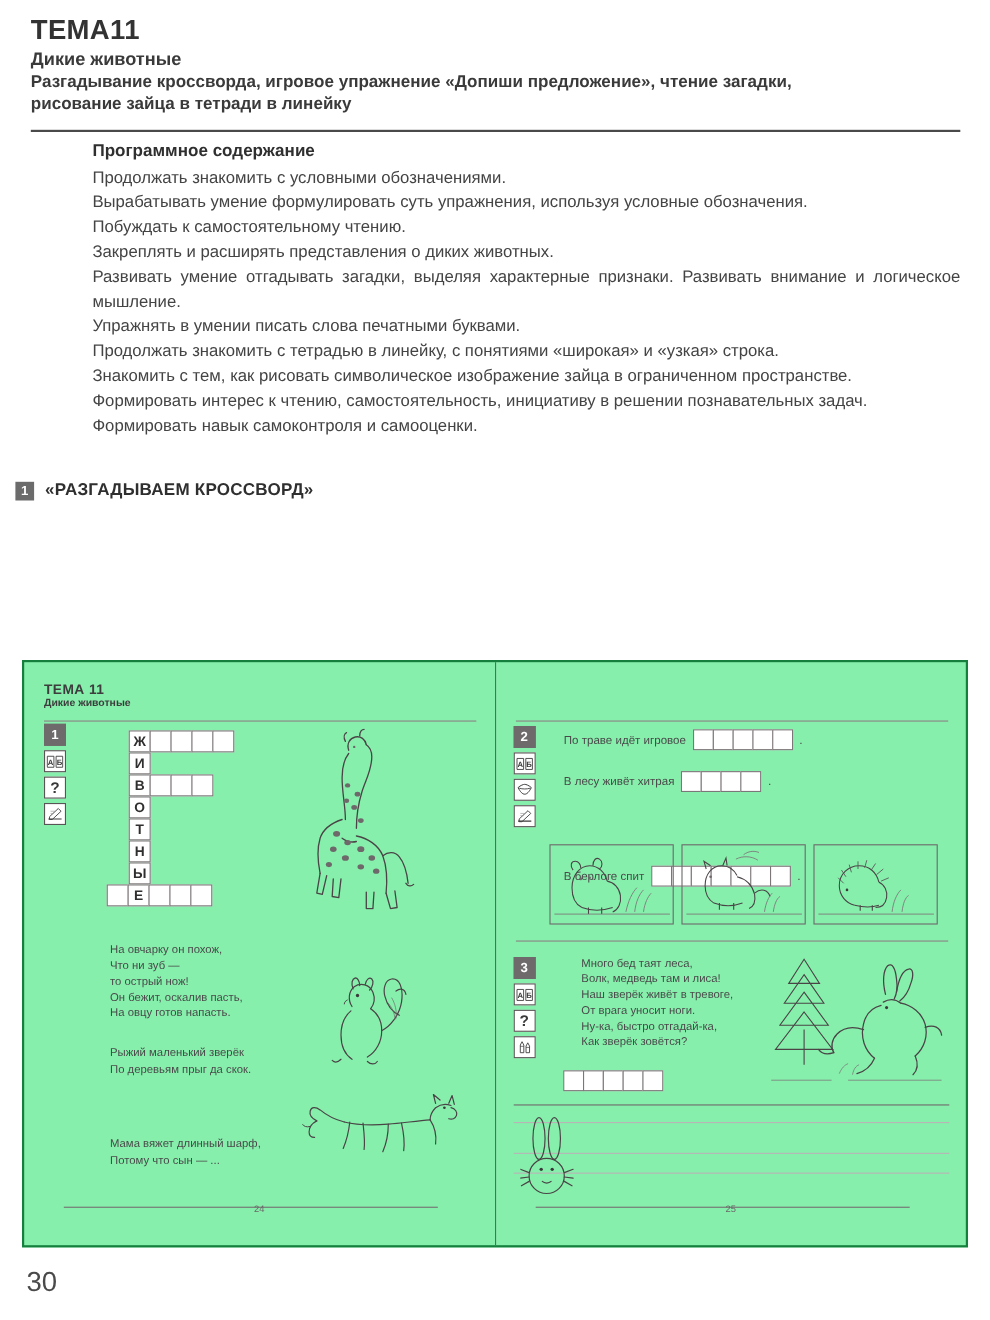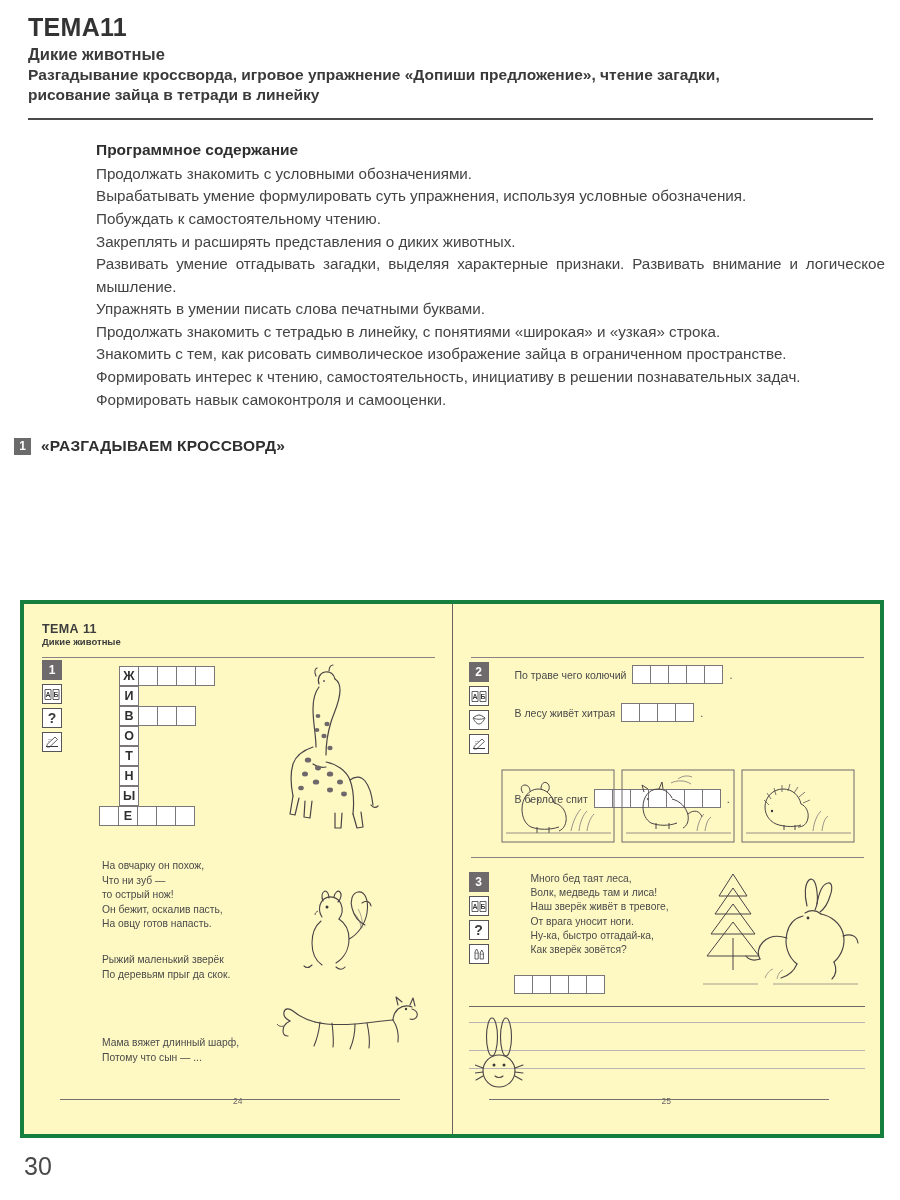--- a/index.html
+++ b/index.html
@@ -58,24 +58,23 @@
     left: 28px;
     top: 118px;
     width: 845px;
     height: 2px;
     background: #4a4a4a;
   }
 
   
   .content {
     position: absolute;
-    left: 96px;
+    left: 84px;
     top: 128px;
     width: 789px;
-    margin-top: 12px;
   }
   .content-head {
     font-size: 15.5px;
     font-weight: bold;
     color: #2f2f2f;
     margin: 0 0 2px 0;
     line-height: 1.35;
   }
   .content p {
     margin: 0;
@@ -124,22 +123,22 @@
     text-align: justify;
   }
 
   
   .spread {
     position: absolute;
     left: 20px;
     top: 600px;
     width: 856px;
     height: 530px;
-    border: 4px solid #15803d;
-    background: #fef9c3;
+    border: 2px solid #15803d;
+    background: #86efac;
     display: flex;
   }
   .sheet {
     position: relative;
     flex: 1 1 50%;
     padding: 0;
   }
   .sheet.left { border-right: 1px solid #6a6162; }
 
   .sheet-header {
@@ -515,21 +514,21 @@
         <div class="ic">
           <svg width="16" height="14" viewBox="0 0 16 14">
             <path d="M2 11.5h12" stroke="#3a3a3a" stroke-width="1"></path>
             <path d="M3 9.5L11 2l2.5 2.5L5.5 12H3z" fill="none" stroke="#3a3a3a" stroke-width="0.8"></path>
             <path d="M4 4.5l4 0M4 6.5l3 0" stroke="#9a9597" stroke-width="0.6"></path>
           </svg>
         </div>
       </div>
 
       <div class="sentence" style="left:62px; top:62px;">
-        <span class="txt">По траве чего колючий</span>
+        <span class="txt">По траве идёт игровое</span>
         <span class="boxes">
           <span class="cell"></span>
           <span class="cell"></span>
           <span class="cell"></span>
           <span class="cell"></span>
           <span class="cell"></span>
         </span>
         <span class="dot">.</span>
       </div>
 

